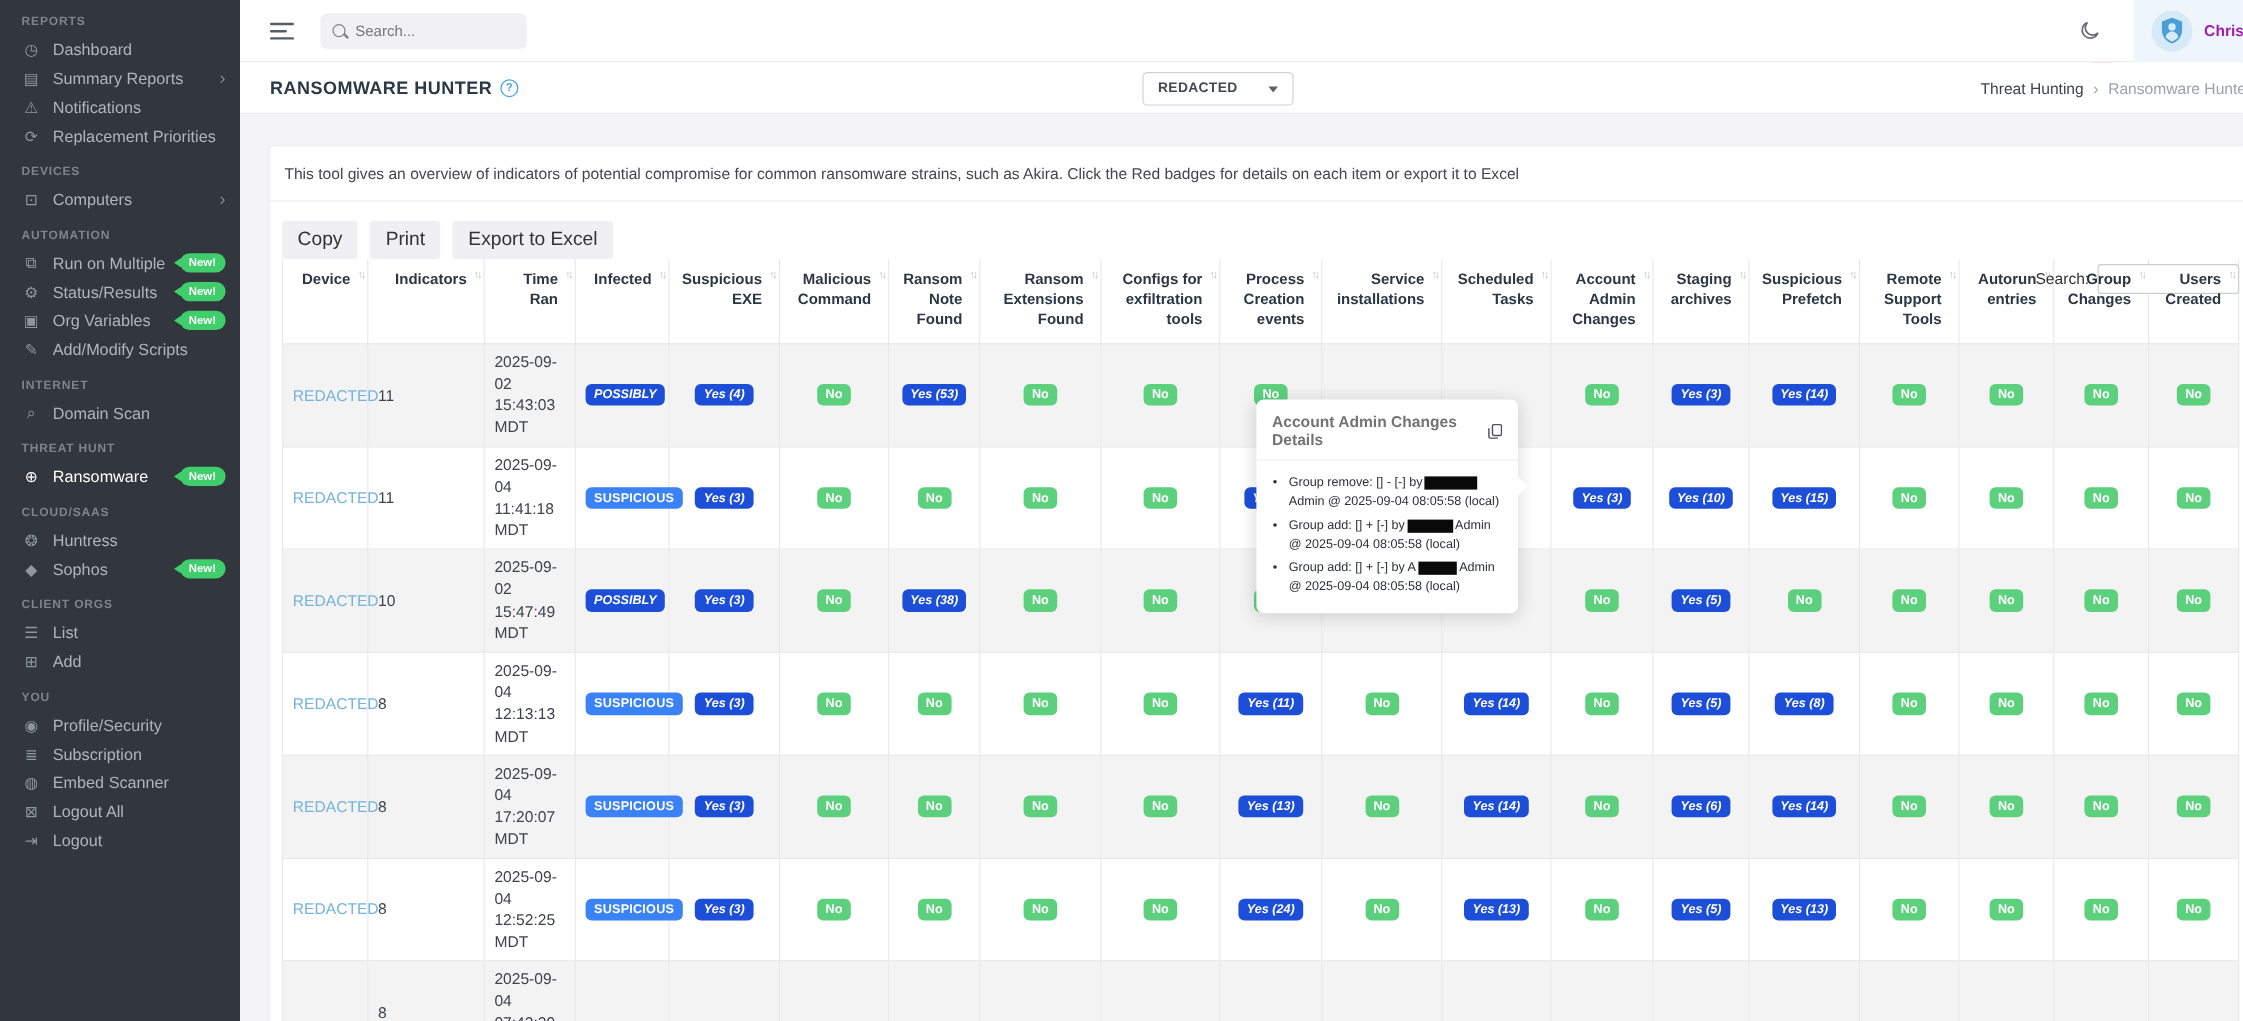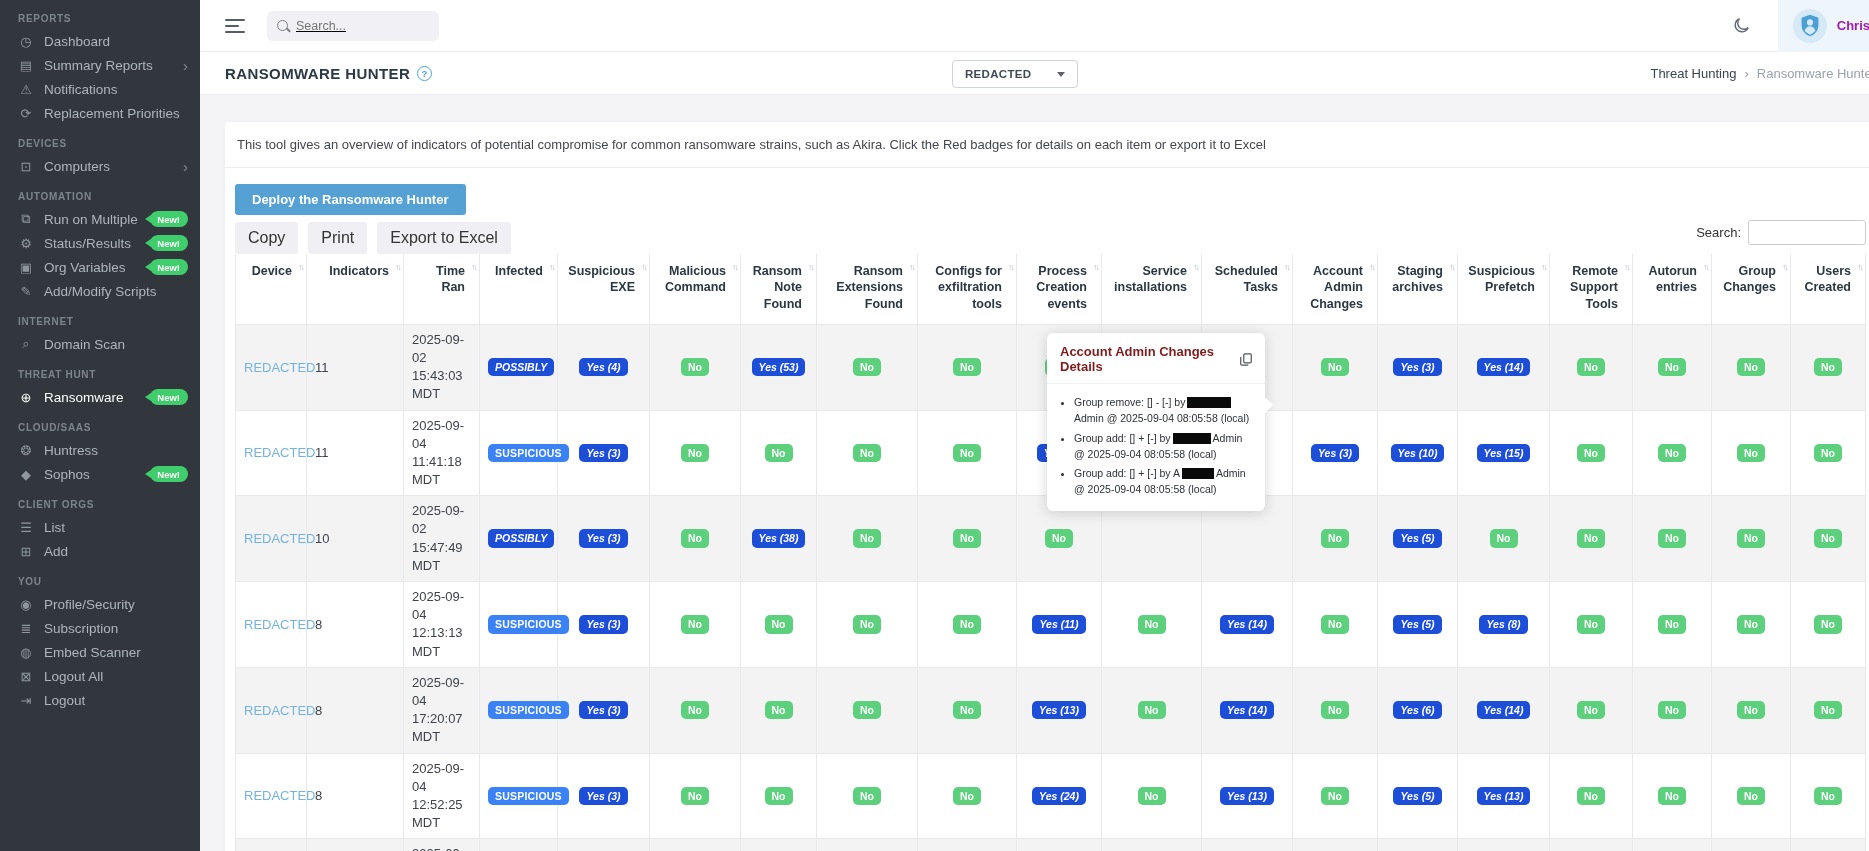--- a/index.html
+++ b/index.html
@@ -22,21 +22,21 @@
   .badge-new { margin-left:auto; background:#3fce6b; color:#fff; font-size:9.5px; font-weight:bold; padding:2.5px 8px 2.5px 7px; border-radius:8px; position:relative; }
   .badge-new::before { content:''; position:absolute; left:-5px; top:50%; transform:translateY(-50%); border-top:4px solid transparent; border-bottom:4px solid transparent; border-right:6px solid #3fce6b; }
 
   
   .main { flex:1; display:flex; flex-direction:column; height:100%; }
 
   .topbar { height:52px; background:#fff; display:flex; align-items:center; padding-left:25px; border-bottom:1px solid #ebebf0; }
   .hamburger { width:20px; cursor:pointer; margin-right:22px; }
   .hamburger div { height:2px; background:#555d66; margin:4px 0; border-radius:1px; }
   .hamburger div:nth-child(2) { width:14px; }
-  .search-box { display:flex; align-items:center; gap:8px; width:172px; height:30px; background:#f1f1f5; border-radius:6px; padding:0 10px;text-decoration:underline; }
+  .search-box { display:flex; align-items:center; gap:8px; width:172px; height:30px; background:#f1f1f5; border-radius:6px; padding:0 10px; }
   .search-box input { border:none; outline:none; background:transparent; font-size:12.5px; color:#444; width:100%; font-family:"Liberation Sans",sans-serif; }
   .mag { width:11px; height:11px; border:1.6px solid #7a828a; border-radius:50%; position:relative; flex:none; }
   .mag::after { content:''; position:absolute; width:5px; height:1.6px; background:#7a828a; transform:rotate(45deg); right:-4px; bottom:-1px; }
   .top-icons { margin-left:auto; display:flex; align-items:center; gap:27px;flex-direction:column; }
   .icon-btn { cursor:pointer; color:#5b636c; display:flex; position:relative; }
   .notif-badge { position:absolute; top:-10px; right:-13px; background:#f9655b; color:#fff; font-size:9px; font-weight:bold; padding:2px 5px; border-radius:8px; }
   .userbox { height:52px; background:#eef5fb; display:flex; align-items:center; gap:10px; padding:0 20px 0 15px; margin-left:26px; cursor:pointer; }
   .avatar { width:34px; height:34px; border-radius:50%; background:#d6e9f6; display:flex; align-items:center; justify-content:center; }
   .username { font-size:13px; font-weight:bold; color:#a21caf; }
 
@@ -68,21 +68,21 @@
   .cell-c { text-align:center; }
   .dev-link { color:#73b3dc; cursor:pointer; }
   .time { font-size:12.5px; line-height:1.4; }
   .b { display:inline-block; padding:4px 7px; border-radius:5px; font-size:10.5px; font-weight:bold; color:#fff; line-height:1; white-space:nowrap; }
   .b.r { background:#1d4ed8; cursor:pointer;font-style:italic; }
   .b.g { background:#5dd07d; }
   .b.y { background:#3b82f6; cursor:pointer; letter-spacing:.2px; }
 
   
   .popover { position:absolute; left:1047px; top:333px; width:218px; background:#fff; border-radius:6px; box-shadow:0 2px 14px rgba(20,30,40,.18); z-index:10; }
-  .pop-title { padding:11px 13px 9px; font-size:13px; font-weight:bold; color:#7f1d1d; border-bottom:1px solid #f0f1f3; display:flex; align-items:center; gap:7px; }
+  .pop-title { padding:11px 13px 9px; font-size:13px; font-weight:bold; color:#737373; border-bottom:1px solid #f0f1f3; display:flex; align-items:center; gap:7px; }
   .copy-icon { cursor:pointer; display:flex; }
   .popover ul { margin:10px 0 13px; padding:0 10px 0 27px; font-size:10.5px; color:#2a3138; line-height:1.55; }
   .popover li { margin-bottom:3px; }
   .redact { display:inline-block; height:11px; background:#0a0a0a; vertical-align:text-bottom; margin:0 2px; }
   .pop-arrow { position:absolute; right:-8px; top:64px; width:0; height:0; border-top:8px solid transparent; border-bottom:8px solid transparent; border-left:8px solid #fff; }
 </style>
 </head>
 <body>
 
 <div class="app">
@@ -243,21 +243,20 @@
         <span class="parent">Threat Hunting</span>
         <span class="sep">›</span>
         <span class="current">Ransomware Hunter</span>
       </div>
     </div>
 
     <div class="content">
       <div class="card">
         <div class="desc">This tool gives an overview of indicators of potential compromise for common ransomware strains, such as Akira. Click the Red badges for details on each item or export it to Excel</div>
         <div class="tools">
-          <button class="btn-primary">Deploy the Ransomware Hunter</button>
           <div id="toolbarBtns"><button class="btn-light">Copy</button><button class="btn-light">Print</button><button class="btn-light">Export to Excel</button></div>
           <div class="search-ctl">
             <span>Search:</span>
             <input type="text" style="">
           </div>
           <table class="grid">
             <colgroup id="cols">
                 <col style="width: 71px;">
                 <col style="width: 97px;">
                 <col style="width: 76px;">

